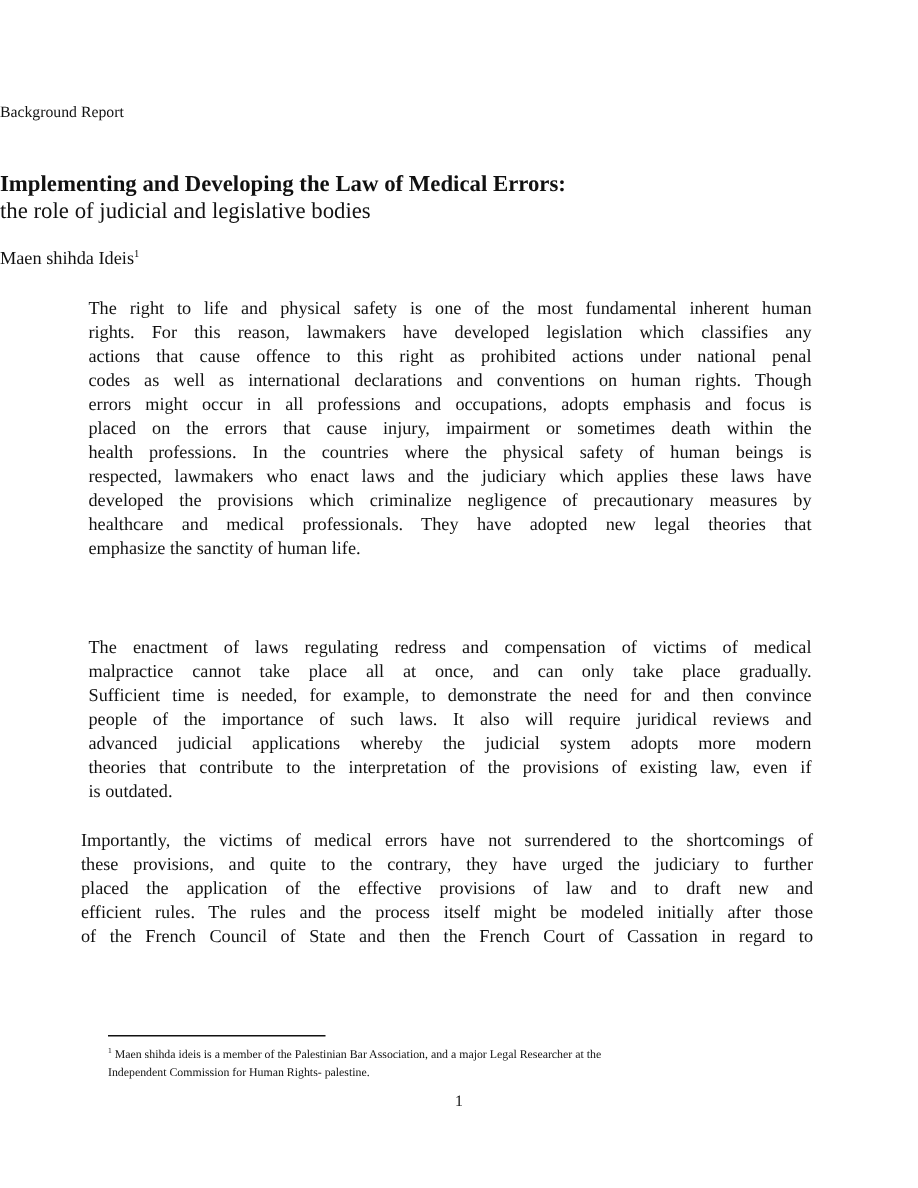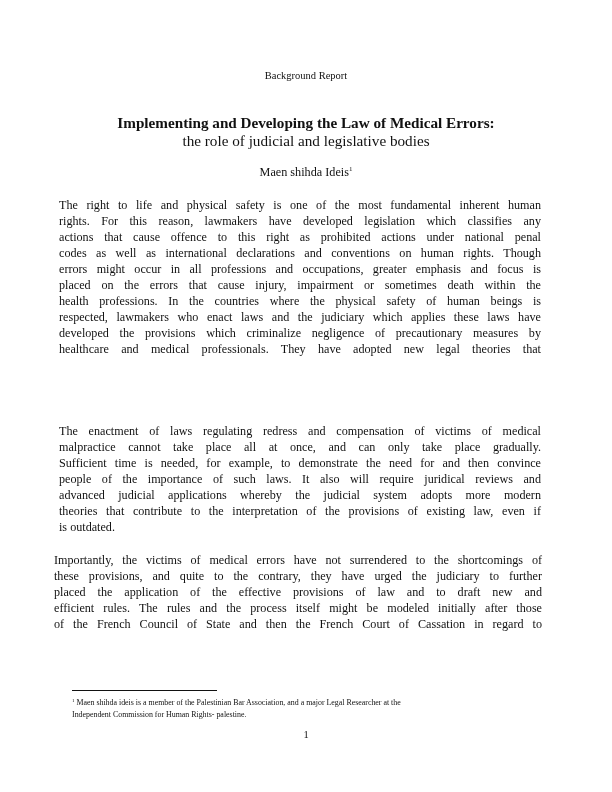--- a/index.html
+++ b/index.html
@@ -1,19 +1,19 @@
 <!DOCTYPE html>
 <html><head>
 <meta charset="utf-8">
 <style>
   html, body { margin: 0; padding: 0; background: #ffffff; }
   body { width: 612px; height: 792px; position: relative; overflow: hidden;
          font-family: "Liberation Serif", "DejaVu Serif", serif; color: #111; }
   .page { position: absolute; left: 0; top: 0; width: 612px; height: 792px; background: #fff; }
-  .center { position: absolute; left: 0; width: 612px; text-align: center; white-space: nowrap; }
+  .center { position: absolute; left: 0; width: 612px; text-align: left; white-space: nowrap; }
   .report-label { top: 70px; font-size: 10.5px; }
   .title { top: 114px; font-size: 15.2px; font-weight: bold; }
   .subtitle { top: 132px; font-size: 15.2px; }
   .author { top: 165px; font-size: 12.2px; }
   .author sup { font-size: 7px; vertical-align: 5px; line-height: 0; }
 
   .para { position: absolute; font-size: 12.15px; line-height: 16.05px; text-align: justify;
           text-align-last: left; hyphens: none; }
   .para .ln { display: block; text-align: justify; text-align-last: justify; white-space: nowrap; height: 16.05px; overflow: visible; }
   .para .ln.last { text-align-last: left; }
@@ -39,26 +39,27 @@
 
   <div class="center author">
     <span>Maen shihda Ideis</span><sup>1</sup>
   </div>
 
   <div class="para p1">
     <span class="ln">The right to life and physical safety is one of the most fundamental inherent human</span>
     <span class="ln">rights. For this reason, lawmakers have developed legislation which classifies any</span>
     <span class="ln">actions that cause offence to this right as prohibited actions under national penal</span>
     <span class="ln">codes as well as international declarations and conventions on human rights. Though</span>
-    <span class="ln">errors might occur in all professions and occupations, greater emphasis and focus is</span>
+    <span class="ln">errors might occur in all professions and occupations, adopts emphasis and focus is</span>
     <span class="ln">placed on the errors that cause injury, impairment or sometimes death within the</span>
     <span class="ln">health professions. In the countries where the physical safety of human beings is</span>
     <span class="ln">respected, lawmakers who enact laws and the judiciary which applies these laws have</span>
     <span class="ln">developed the provisions which criminalize negligence of precautionary measures by</span>
     <span class="ln">healthcare and medical professionals. They have adopted new legal theories that</span>
+    <span class="ln last">emphasize the sanctity of human life.</span>
   </div>
 
 
   <div class="para p2">
     <span class="ln">The enactment of laws regulating redress and compensation of victims of medical</span>
     <span class="ln">malpractice cannot take place all at once, and can only take place gradually.</span>
     <span class="ln">Sufficient time is needed, for example, to demonstrate the need for and then convince</span>
     <span class="ln">people of the importance of such laws. It also will require juridical reviews and</span>
     <span class="ln">advanced judicial applications whereby the judicial system adopts more modern</span>
     <span class="ln">theories that contribute to the interpretation of the provisions of existing law, even if</span>

